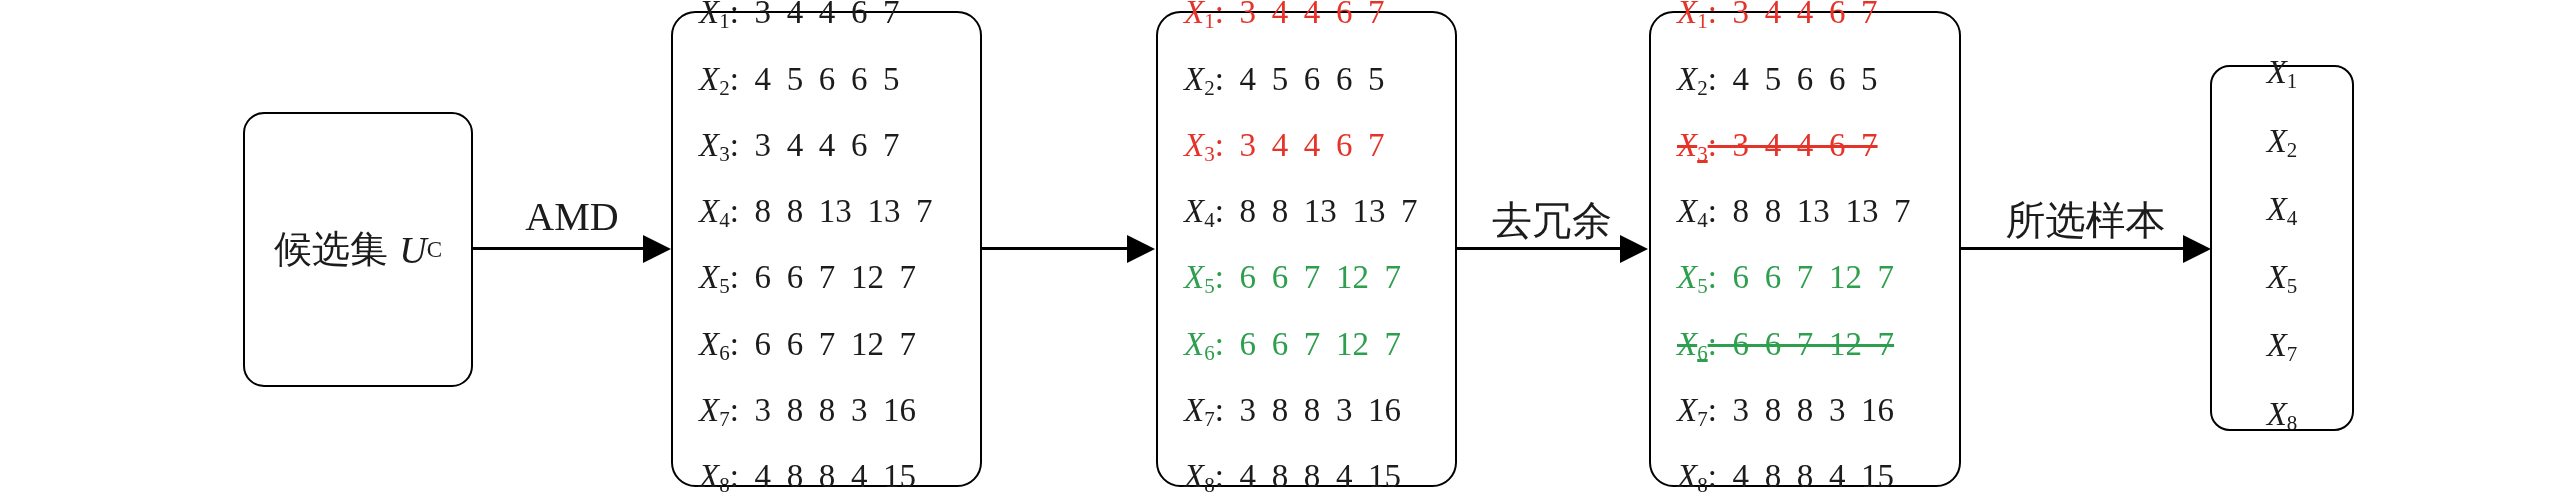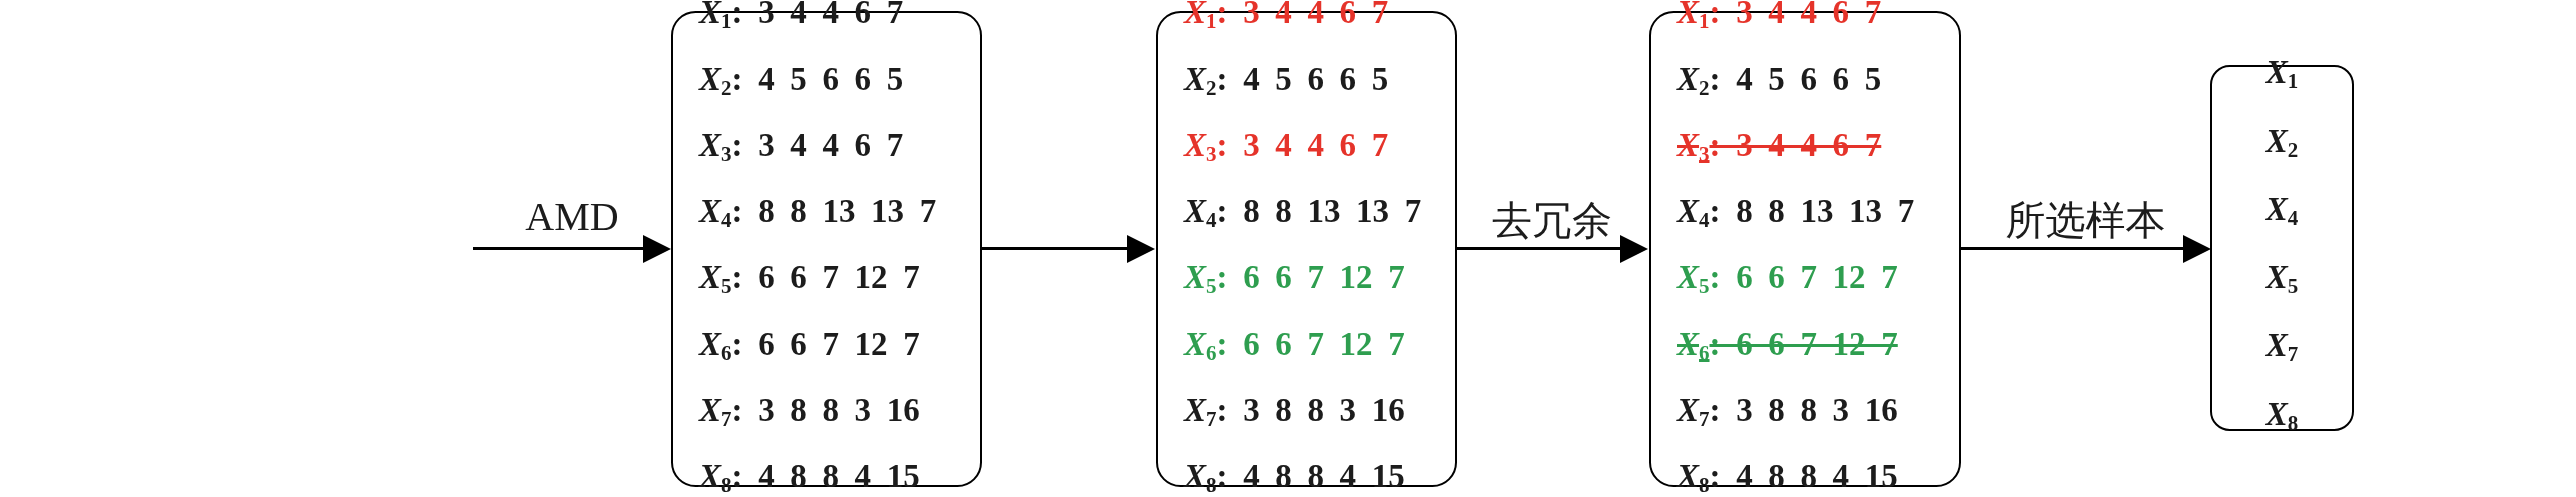--- a/index.html
+++ b/index.html
@@ -13,21 +13,20 @@
     width: 2576px;
     height: 497px;
     background: #ffffff;
     overflow: hidden;
   }
   .dbox {
     position: absolute;
     border: 2.5px solid #000;
     border-radius: 24.5px;
     background: #fff;
-    font-weight: bold;
   }
   .box1 { left: 243px; top: 112px; width: 230px; height: 275px; border-radius: 21px; }
   .box2 { left: 671px;  top: 11.4px; width: 311px; height: 476px; }
   .box3 { left: 1156px; top: 11.4px; width: 301px; height: 476px; }
   .box4 { left: 1649px; top: 11.4px; width: 312px; height: 476px; }
   .box5 { left: 2210px; top: 65px; width: 144px; height: 366px; border-radius: 19.6px; }
 
   .candidate-label {
     display: flex;
     align-items: center;
@@ -97,20 +96,27 @@
   .label1 { left: 473px;  width: 198px; }
   .label2 { left: 981px; width: 174px; }
   .label3 { left: 1456px; width: 192px; }
   .label4 { left: 1961px; width: 249px; text-align: center; }
 </style>
 </head>
 <body>
 
 <div class="canvas">
 
+  <div class="dbox box1">
+    <div class="candidate-label">
+      <span>候选集</span>
+        <i>U</i>
+        <sub>C</sub>
+    </div>
+  </div>
 
   <div class="arrow arrow1"></div>
   <div class="arrow-label label1"><span>AMD</span></div>
 
   <div class="dbox box2">
     <div class="rows">
         <div class="row" style="color: rgb(28, 28, 28);"><i>X</i><sub>1</sub>: 3 4 4 6 7</div>
         <div class="row" style="color: rgb(28, 28, 28);"><i>X</i><sub>2</sub>: 4 5 6 6 5</div>
         <div class="row" style="color: rgb(28, 28, 28);"><i>X</i><sub>3</sub>: 3 4 4 6 7</div>
         <div class="row" style="color: rgb(28, 28, 28);"><i>X</i><sub>4</sub>: 8 8 13 13 7</div>

